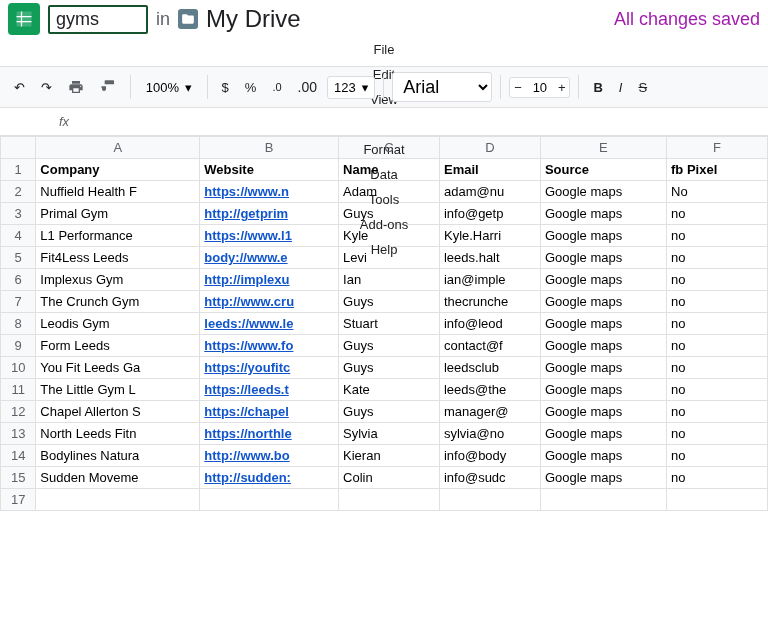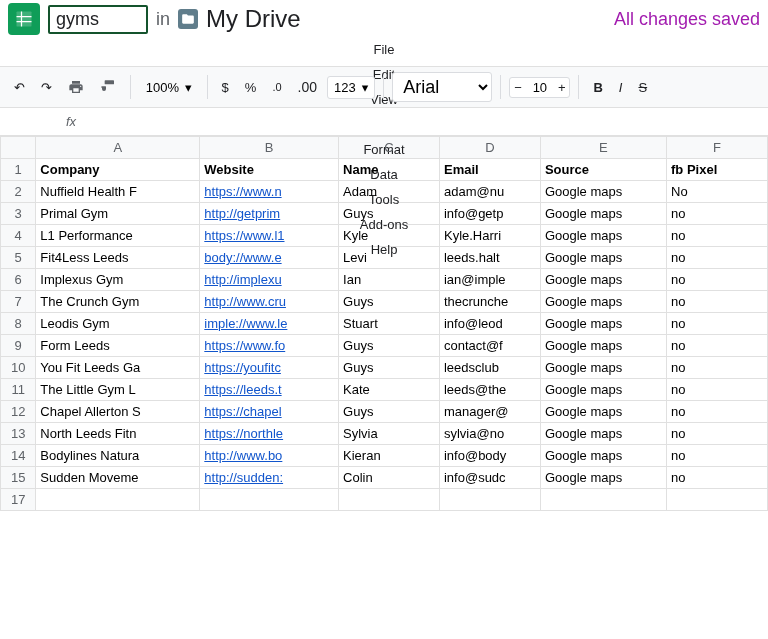--- a/index.html
+++ b/index.html
@@ -132,21 +132,21 @@
     .bold-btn { font-weight: bold; }
     .italic-btn { font-style: italic; }
 
     
     #formula-bar {
       display: flex;
       align-items: center;
       height: 28px;
       border-bottom: 1px solid #e0e0e0;
       padding: 0 8px;
-      gap: 8px;
+      gap: 1px;
     }
     #cell-ref {
       width: 50px;
       text-align: center;
       font-size: 13px;
       color: #5f6368;
       border-right: 1px solid #e0e0e0;
       padding-right: 8px;
     }
     #fx-label {
@@ -200,21 +200,21 @@
       height: 22px;
       background: #fff;
     }
     
     .link-cell {
       color: #1155cc;
       text-decoration: underline;
     }
     
     .col-a { width: 130px; min-width: 130px; }
-    .col-b { width: 110px; min-width: 110px; }
+    .col-b { width: 110px; min-width: 110px; font-weight: bold; }
     .col-c { width: 80px; min-width: 80px; }
     .col-d { width: 80px; min-width: 80px; }
     .col-e { width: 100px; min-width: 100px; }
     .col-f { width: 80px; min-width: 80px; }
   </style>
 </head>
 <body>
 
 <div id="title-bar">
   <div id="app-icon">
@@ -370,21 +370,21 @@
           <td class="col-a">The Crunch Gym</td>
           <td class="col-b link-cell">http://www.cru</td>
           <td class="col-c">Guys</td>
           <td class="col-d">thecrunche</td>
           <td class="col-e">Google maps</td>
           <td class="col-f">no</td>
         </tr>
         <tr>
           <td class="row-num">8</td>
           <td class="col-a">Leodis Gym</td>
-          <td class="col-b link-cell">imple://www.le</td>
+          <td class="col-b link-cell">leeds://www.le</td>
           <td class="col-c">Stuart</td>
           <td class="col-d">info@leod</td>
           <td class="col-e">Google maps</td>
           <td class="col-f">no</td>
         </tr>
         <tr>
           <td class="row-num">9</td>
           <td class="col-a">Form Leeds</td>
           <td class="col-b link-cell">https://www.fo</td>
           <td class="col-c">Guys</td>

